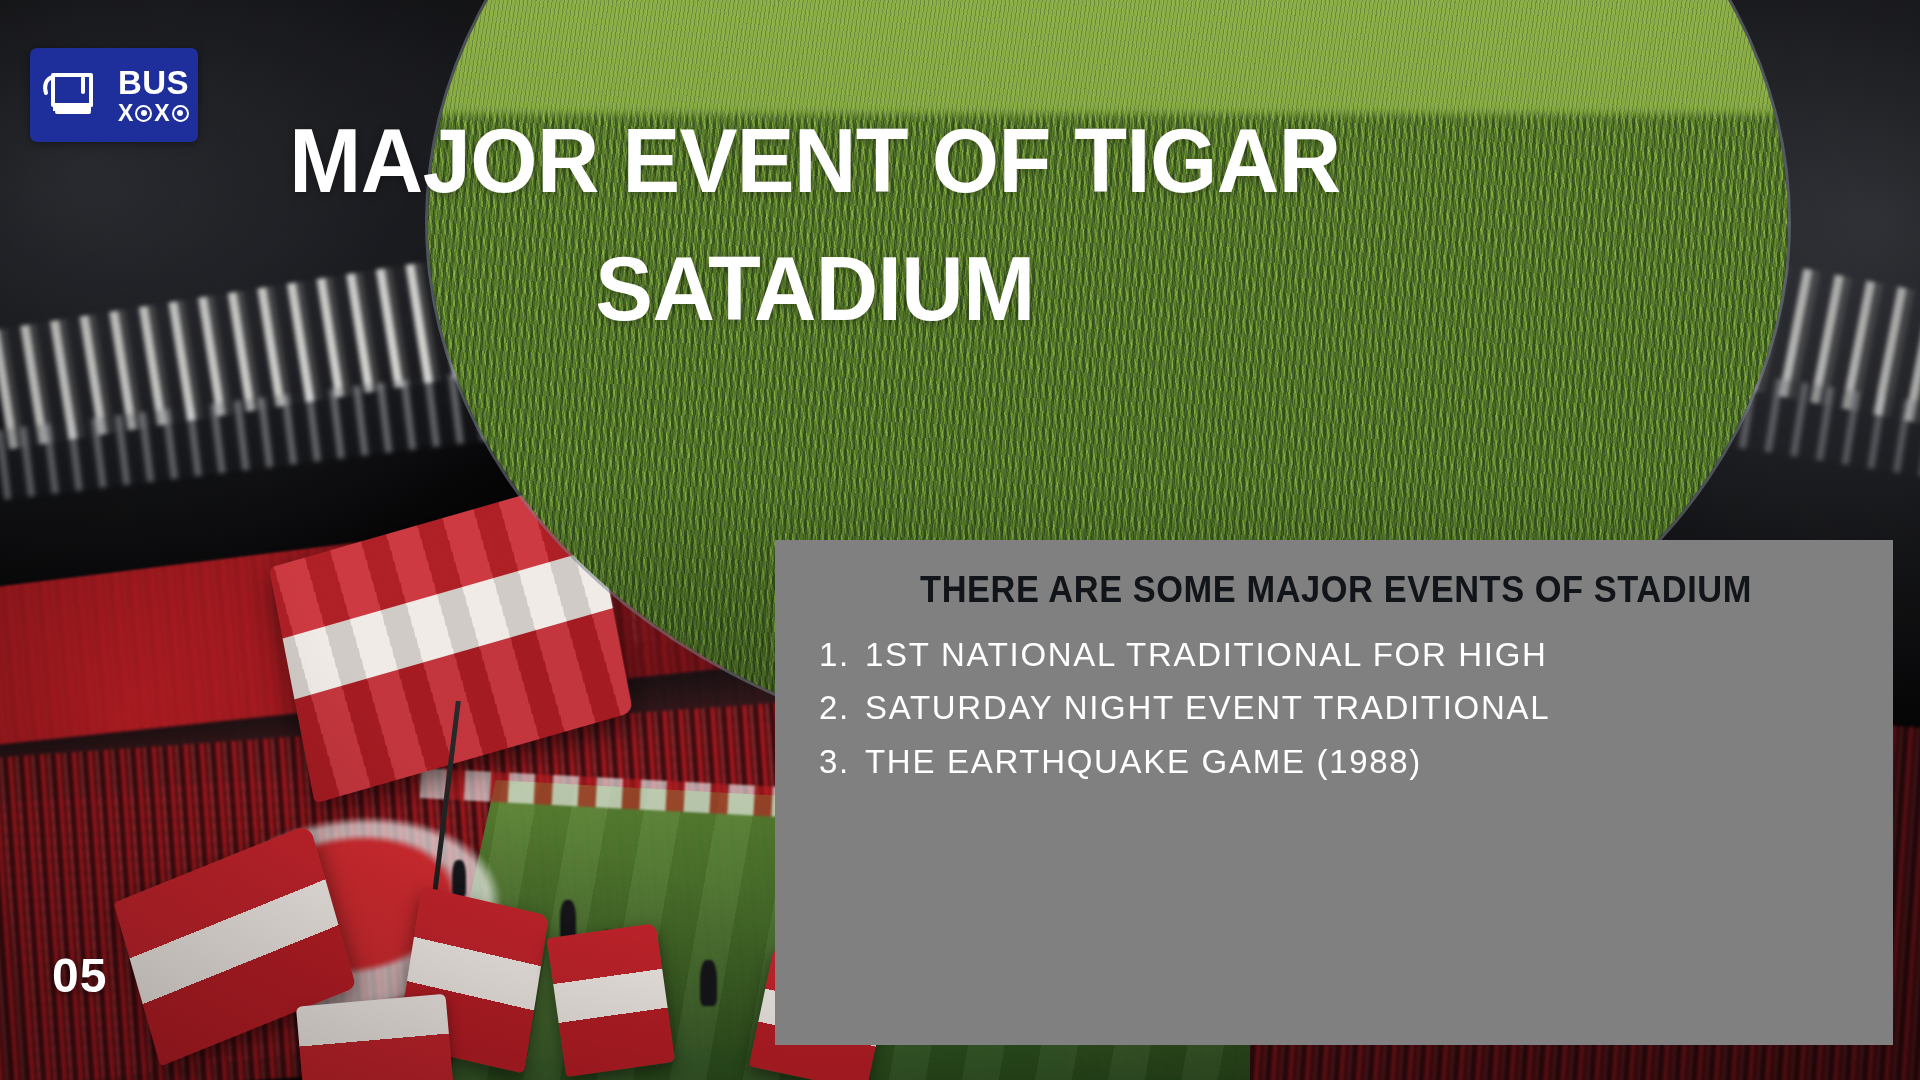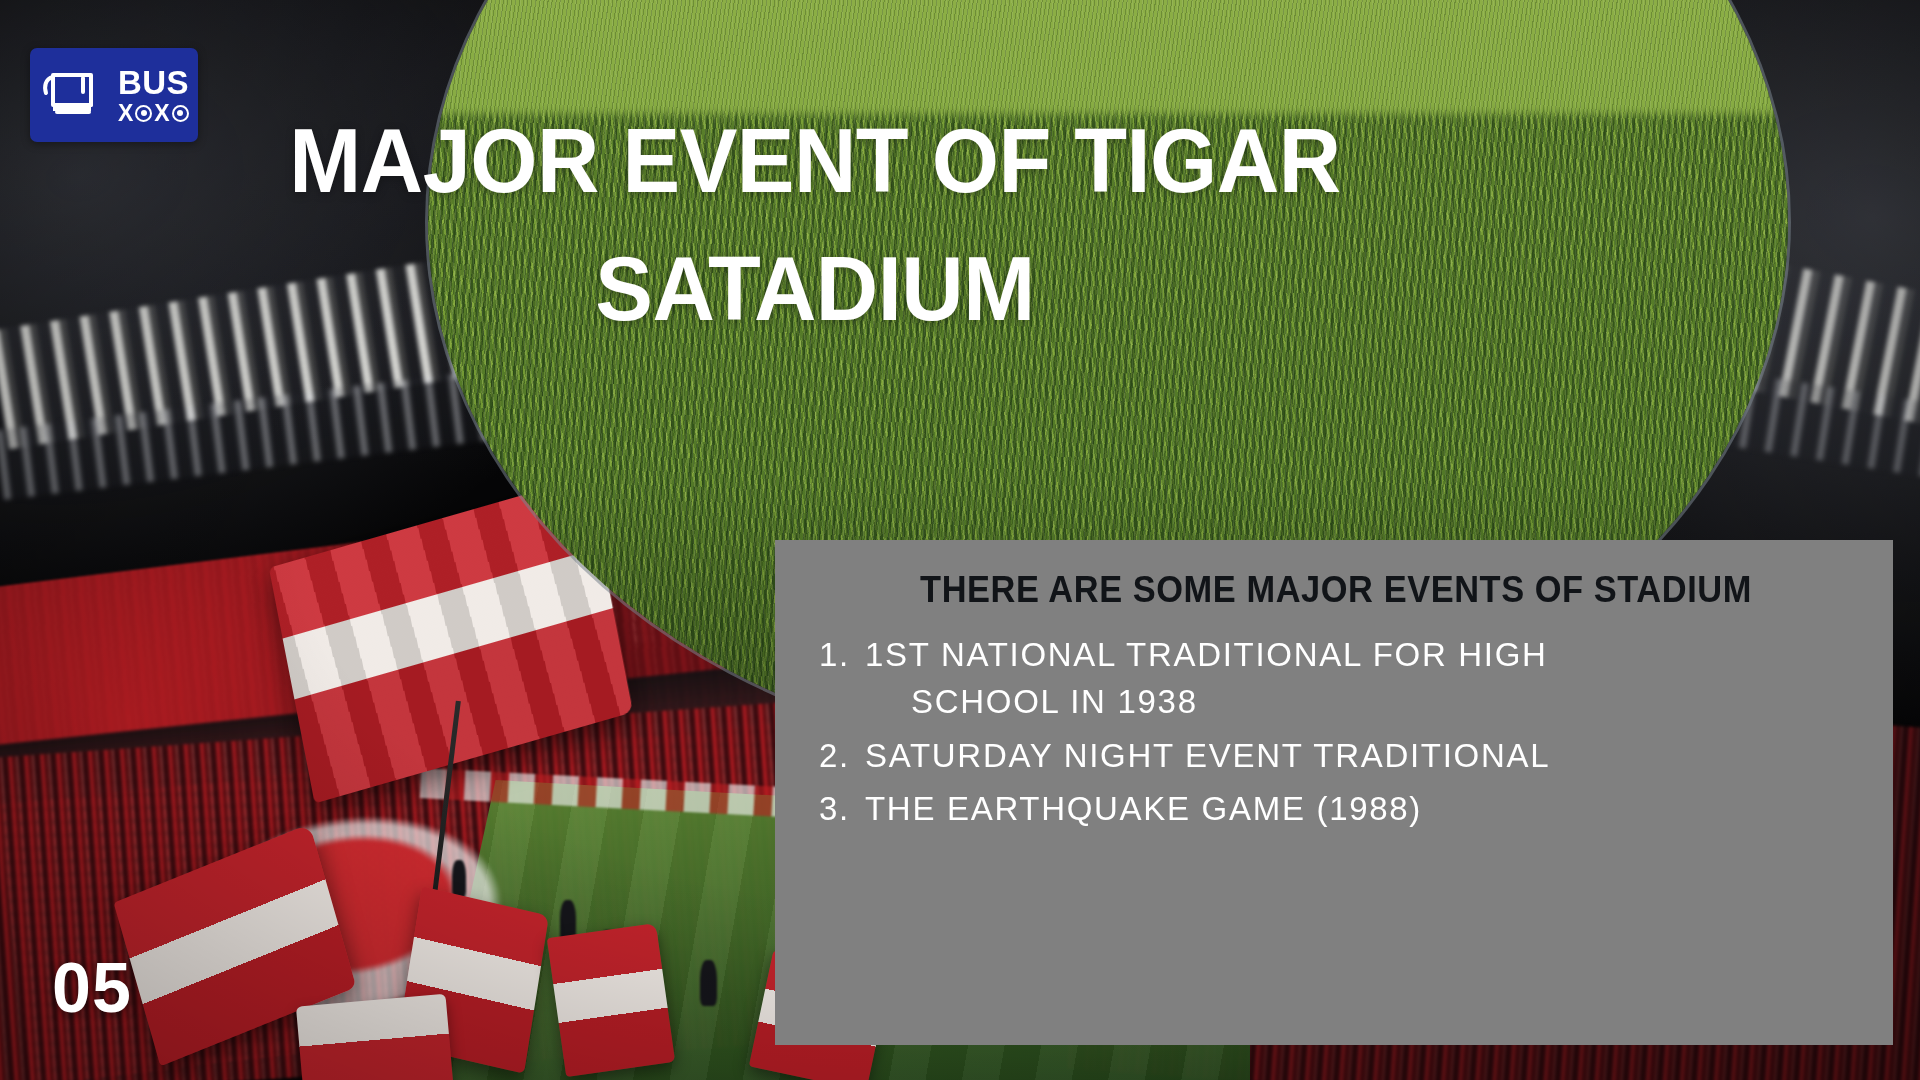--- a/index.html
+++ b/index.html
@@ -357,21 +357,21 @@
     margin-bottom:6px;
   }
   .li-num { flex:0 0 auto; width:46px; }
   .li-txt { flex:1 1 auto; text-align:justify; }
   .li-txt.just { text-align-last:left; }
   .li-txt .line2 { display:block; padding-left:46px; }
 
   
   .page-num {
     position:absolute; left:52px; top:948px;
-    color:#fff; font-size:70px; font-weight:700;
+    color:#fff; font-size:48px; font-weight:700;
     font-family:"Liberation Sans", sans-serif;
     letter-spacing:1px;
     z-index:35;
     text-shadow:0 2px 8px rgba(0,0,0,.5);
   }
 </style>
 </head>
 <body>
 
 <div id="slide">
@@ -455,21 +455,20 @@
     <div class="panel-heading">
       <span>THERE ARE SOME MAJOR EVENTS OF</span>
       <span>STADIUM</span>
     </div>
 
     <ul class="panel-list">
       <li>
         <span class="li-num">1.</span>
         <span class="li-txt just">
           <span>1ST NATIONAL TRADITIONAL FOR HIGH</span>
-          <span class="line2">SCHOOL IN 1938</span>
         </span>
       </li>
       <li>
         <span class="li-num">2.</span>
         <span class="li-txt">SATURDAY NIGHT EVENT TRADITIONAL</span>
       </li>
       <li>
         <span class="li-num">3.</span>
         <span class="li-txt">THE EARTHQUAKE GAME (1988)</span>
       </li>

